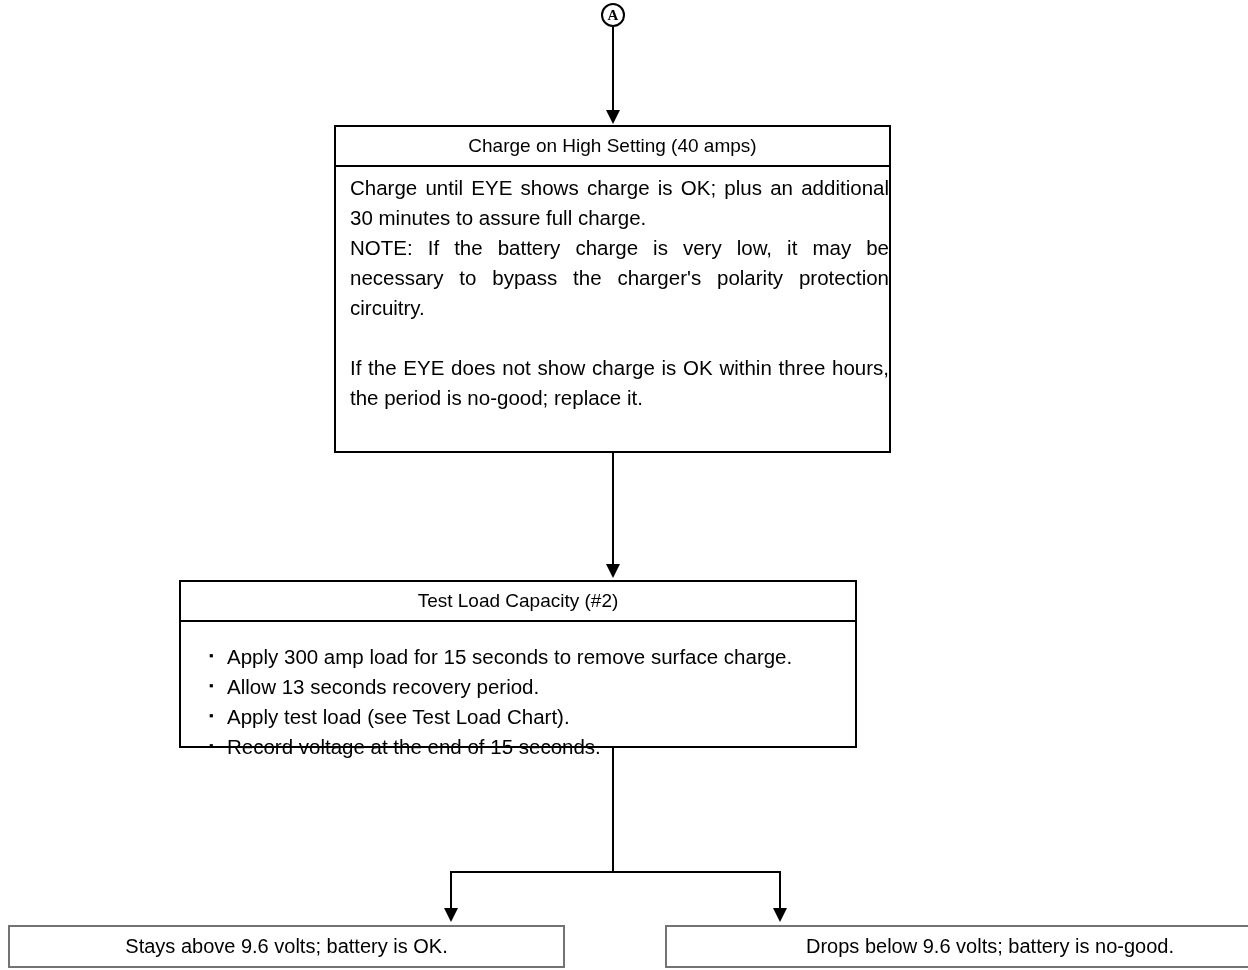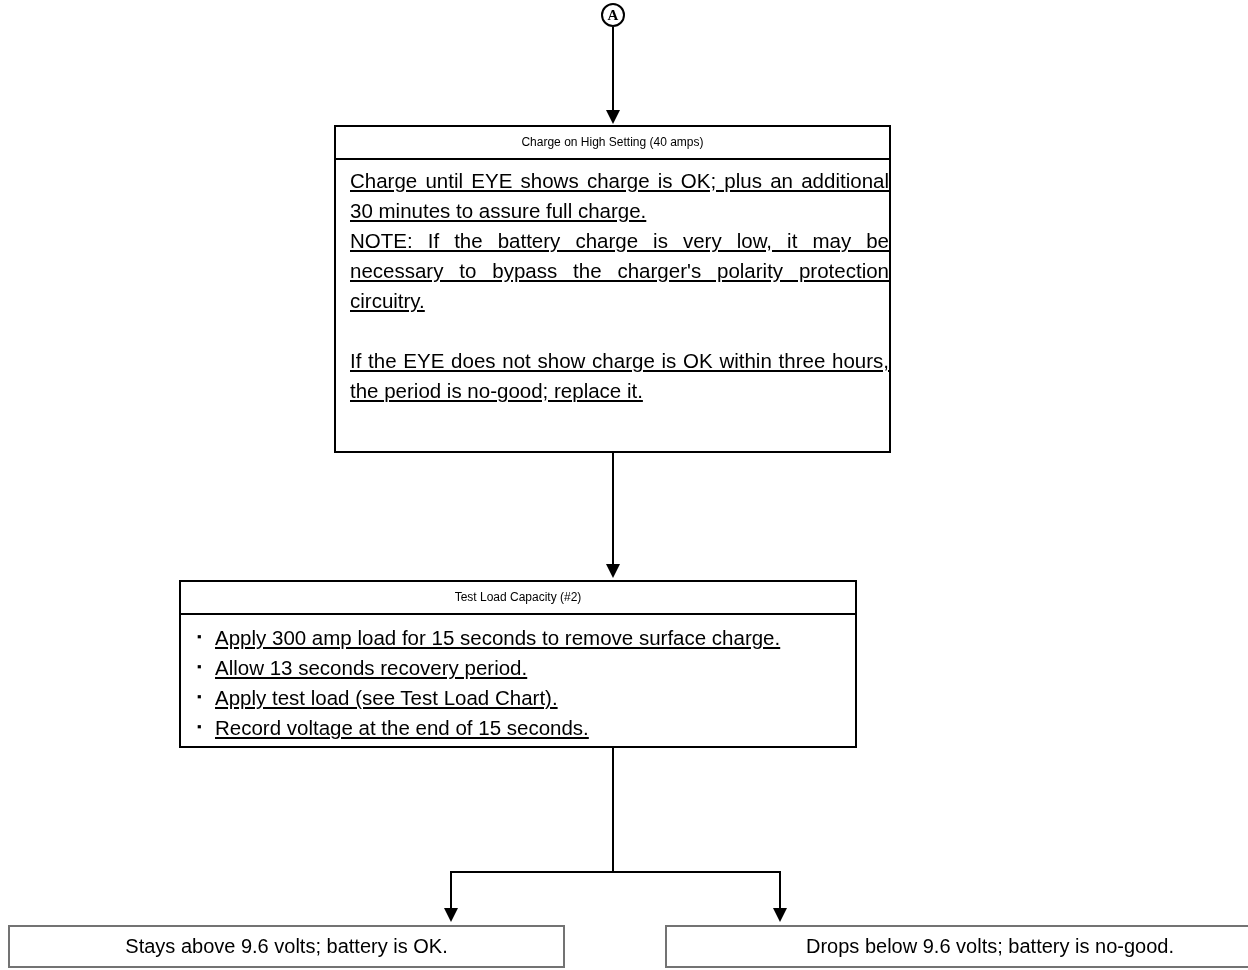--- a/index.html
+++ b/index.html
@@ -63,48 +63,47 @@
   
   .box {
     position: absolute;
     border: 2px solid #000;
     box-sizing: border-box;
     background: #fff;
   }
   .box-header {
     border-bottom: 2px solid #000;
     text-align: center;
-    font-size: 12px;
+    font-size: 19px;
     line-height: 1;
     padding: 9px 0 10px 0;
     white-space: nowrap;
   }
   .box-body {
     padding: 6px 0 8px 14px;
-    text-decoration: underline;
   }
 
   .para {
     font-size: 20.5px;
     line-height: 30px;
     margin: 0;
     text-align: justify;
   }
   .para.last-justified {
     text-align: justify;
   }
   .para.last-justified::after {
     content: "";
     display: inline-block;
     width: 100%;
   }
 
   .bullet-list {
     list-style: none;
-    margin: 0;
+    margin: 12px;
     padding: 0;
   }
   .bullet-list li {
     font-size: 20.5px;
     line-height: 30px;
     position: relative;
     padding-left: 20px;
     white-space: nowrap;
   }
   .bullet-list li::before {

